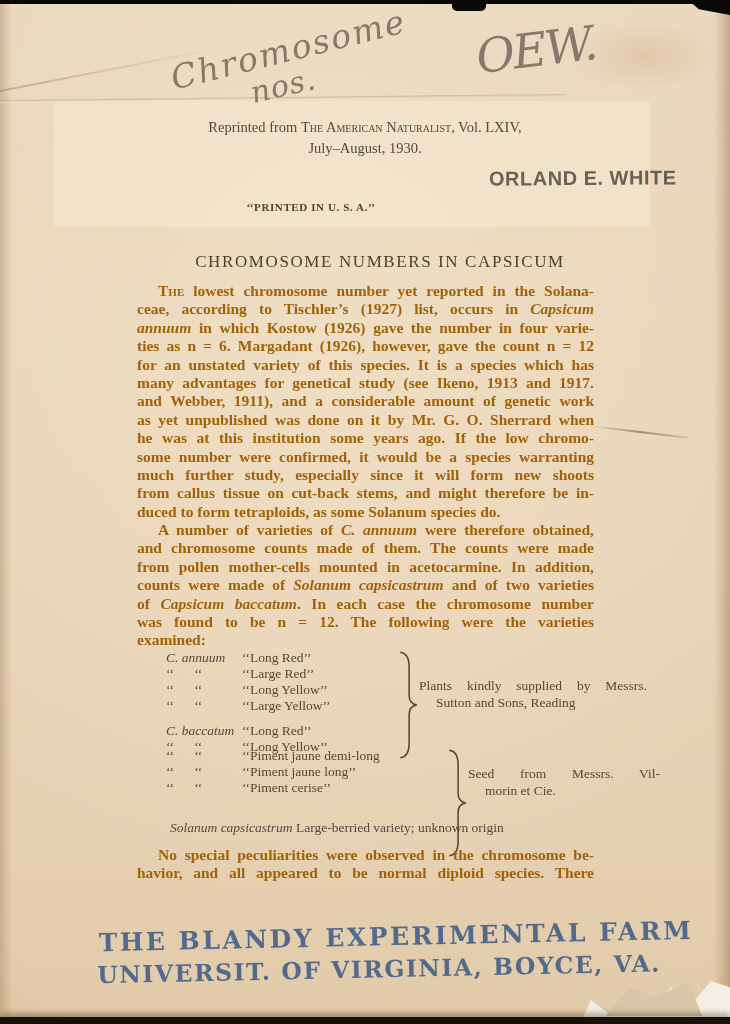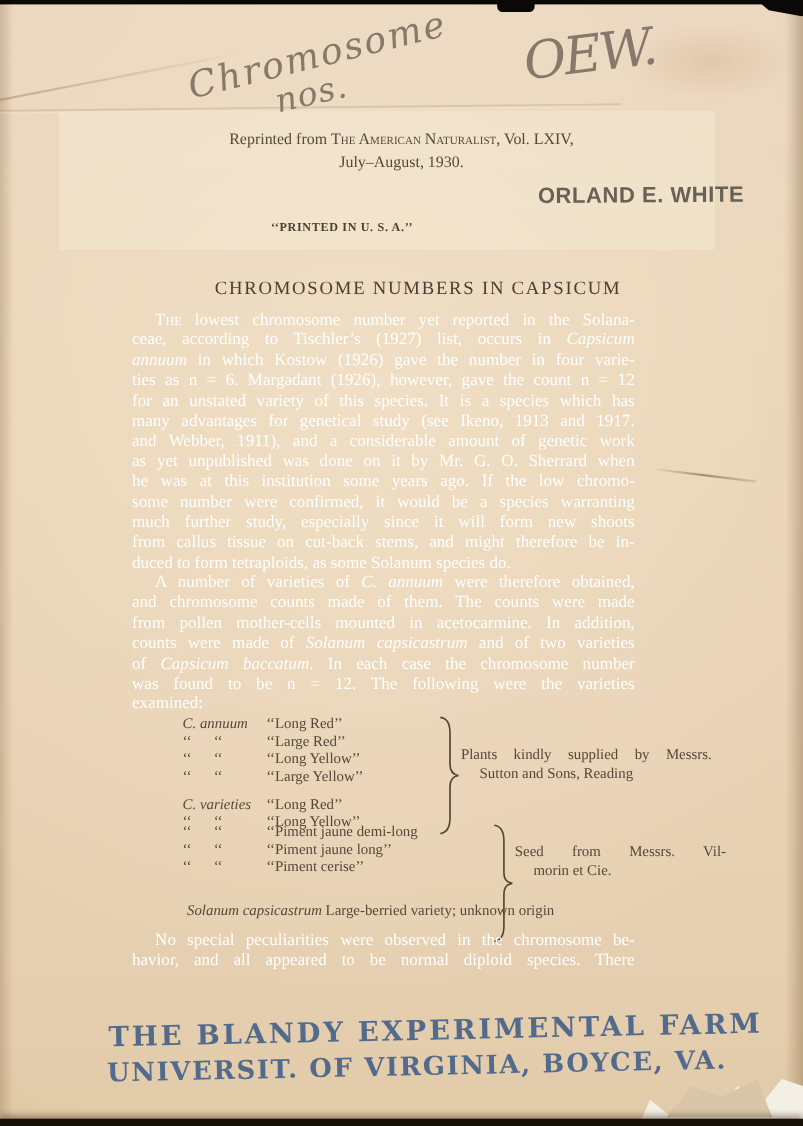--- a/index.html
+++ b/index.html
@@ -59,21 +59,21 @@
     font-size:14.5px;line-height:21px;color:#55483a;}
   .owner-stamp{position:absolute;left:489px;top:167px;width:170px;
     font-family:"Liberation Sans", sans-serif;font-size:20px;font-weight:600;
     color:rgba(88,83,73,.9);letter-spacing:.5px;transform:rotate(-.4deg);white-space:nowrap;}
   .printed{position:absolute;left:0px;top:201px;width:582px;text-align:center;
     font-size:11px;font-weight:bold;letter-spacing:.6px;color:#4d4134;padding-left:20px;}
 
   .title{position:absolute;left:15px;top:252px;width:730px;text-align:center;
     font-size:17px;letter-spacing:1.6px;color:#4c4033;}
 
-  .para{position:absolute;left:120px;width:457px;font-size:15.5px;color:#ffffff;}
+  .para{position:absolute;left:137px;width:457px;font-size:15.5px;color:#a16207;font-weight:bold;}
   .pline{line-height:18.4px;text-align:justify;text-align-last:justify;}
   .pline.last{text-align-last:left;}
   .pline.ind{padding-left:21px;}
   #para1{top:282px;}
   #para2{top:521px;}
   #para3{top:846px;}
 
   .vgroup{position:absolute;left:166px;display:flex;align-items:stretch;color:#544838;}
   #vgroup1{top:650px;}
   #vgroup2{top:748px;}
@@ -152,21 +152,21 @@
       <div class="pline"><span>was found to be n = 12.  The following were the varieties</span></div>
       <div class="pline last"><span>examined:</span></div>
     </div>
 
   <div id="vgroup1" class="vgroup">
     <div class="vtable">
         <div class="vrow"><span class="vc1 it">C. annuum</span><span class="vc2">‘‘Long Red’’</span></div>
         <div class="vrow"><span class="vc1">‘‘      ‘‘</span><span class="vc2">‘‘Large Red’’</span></div>
         <div class="vrow"><span class="vc1">‘‘      ‘‘</span><span class="vc2">‘‘Long Yellow’’</span></div>
         <div class="vrow"><span class="vc1">‘‘      ‘‘</span><span class="vc2">‘‘Large Yellow’’</span></div>
-        <div class="vrow gap"><span class="vc1 it">C. varieties</span><span class="vc2">‘‘Long Red’’</span></div>
+        <div class="vrow gap"><span class="vc1 it">C. baccatum</span><span class="vc2">‘‘Long Red’’</span></div>
         <div class="vrow"><span class="vc1">‘‘      ‘‘</span><span class="vc2">‘‘Long Yellow’’</span></div>
       </div>
     <div class="brace">
       <svg viewBox="0 0 20 100" preserveAspectRatio="none">
         <path d="M3 2 Q11 3 11 15 L11 41 Q11 49 18 50 Q11 51 11 59 L11 85 Q11 97 3 98" fill="none" stroke="#544838" stroke-width="1.4"></path>
       </svg>
     </div>
     <div class="vnote">
         <div>Plants kindly supplied by Messrs.</div>
         <div>Sutton and Sons, Reading</div>

